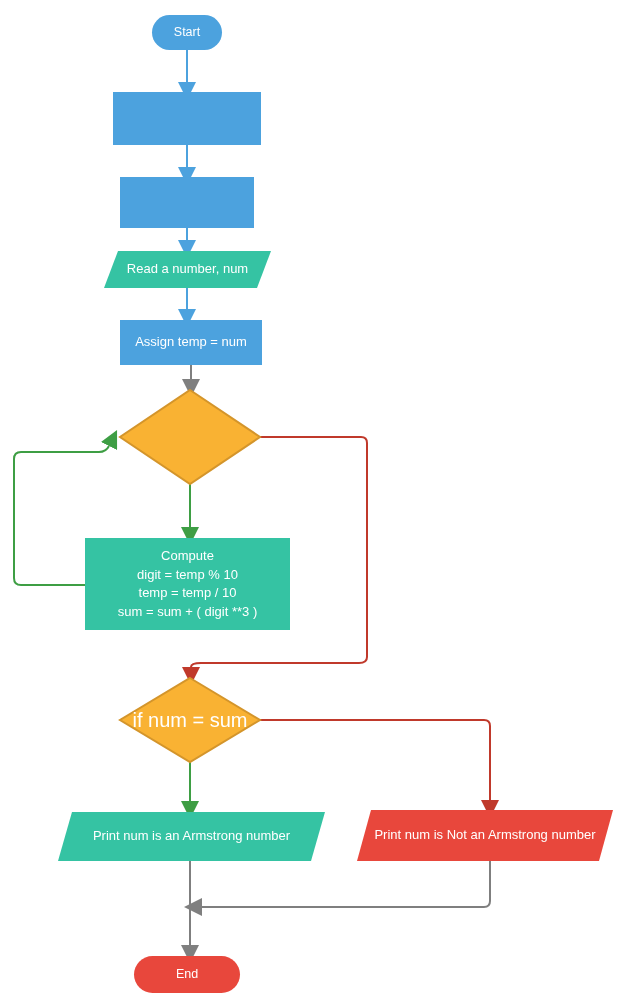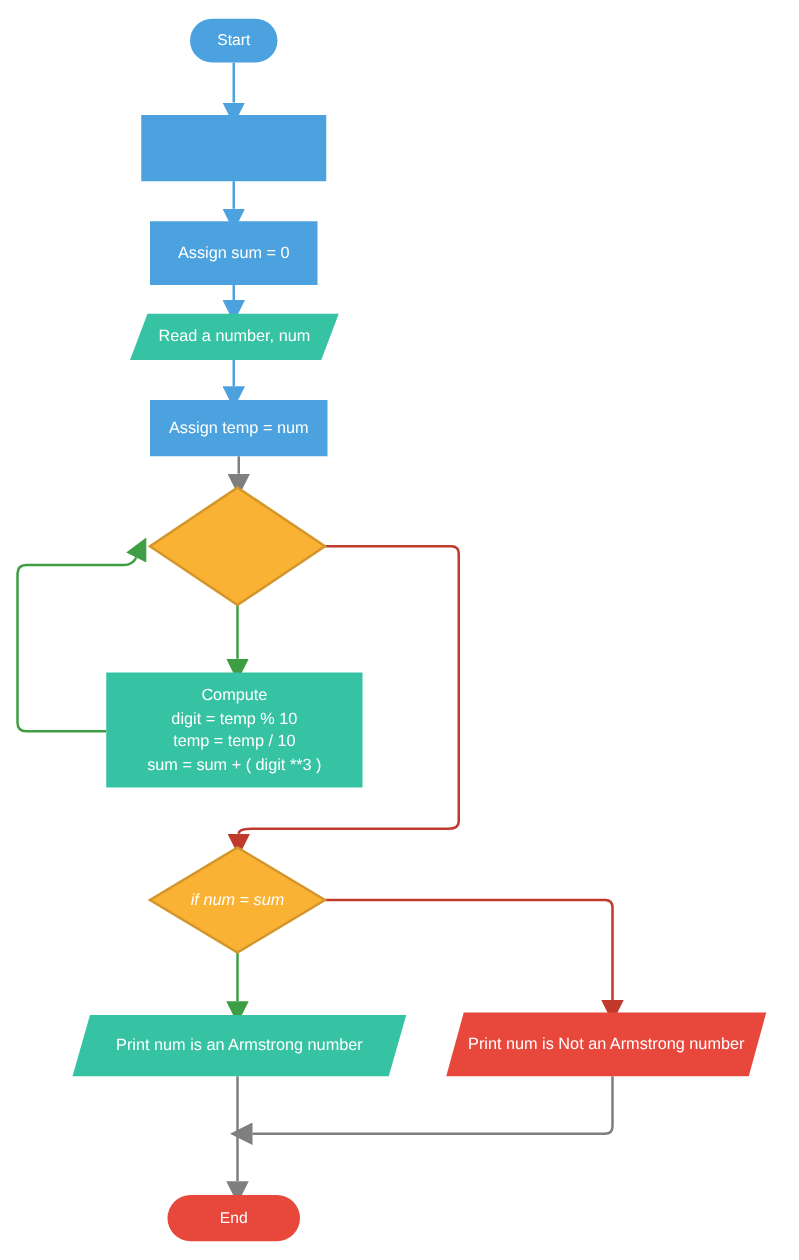--- a/index.html
+++ b/index.html
@@ -15,21 +15,21 @@
     position:absolute;
     display:flex;align-items:center;justify-content:center;
     text-align:center;
     color:#ffffff;
     font-size:13px;
     line-height:18.5px;
     white-space:pre-line;
     pointer-events:none;
   }
   .label-sm{font-size:12.5px;}
-  .label-lg{font-size:13px;font-style:italic;}
+  .label-lg{font-size:20px;}
 </style>
 </head>
 <body>
 
 <div id="stage">
 
   <svg id="flow-svg" width="639" height="1008" viewBox="0 0 639 1008">
     <defs>
       <marker id="arr-blue" viewBox="0 0 10 10" refX="0" refY="5" markerWidth="9" markerHeight="9" orient="auto">
         <path d="M0,0 L10,5 L0,10 z" fill="#4CA2DE"></path>
@@ -77,21 +77,20 @@
     <polygon points="72,812 325,812 311,861 58,861" fill="#35C3A3"></polygon>
 
     <polygon points="371,810 613,810 599,861 357,861" fill="#E8473C"></polygon>
 
     <rect x="134" y="956" width="106" height="37" rx="18.5" fill="#E8473C"></rect>
   </svg>
 
   <div class="label label-sm" style="left:152px;top:15px;width:70px;height:34px;">Start</div>
 
 
-  <div class="label" style="left:120px;top:177px;width:134px;height:51px;">Assign sum = 0</div>
 
   <div class="label" style="left:120px;top:320px;width:142px;height:45px;">Assign temp = num</div>
 
   <div class="label" style="left:104px;top:251px;width:167px;height:37px;">Read a number, num</div>
 
 
   <div class="label" style="left:85px;top:538px;width:205px;height:92px;">Compute
 digit = temp % 10
 temp = temp / 10
 sum = sum + ( digit **3 )</div>

